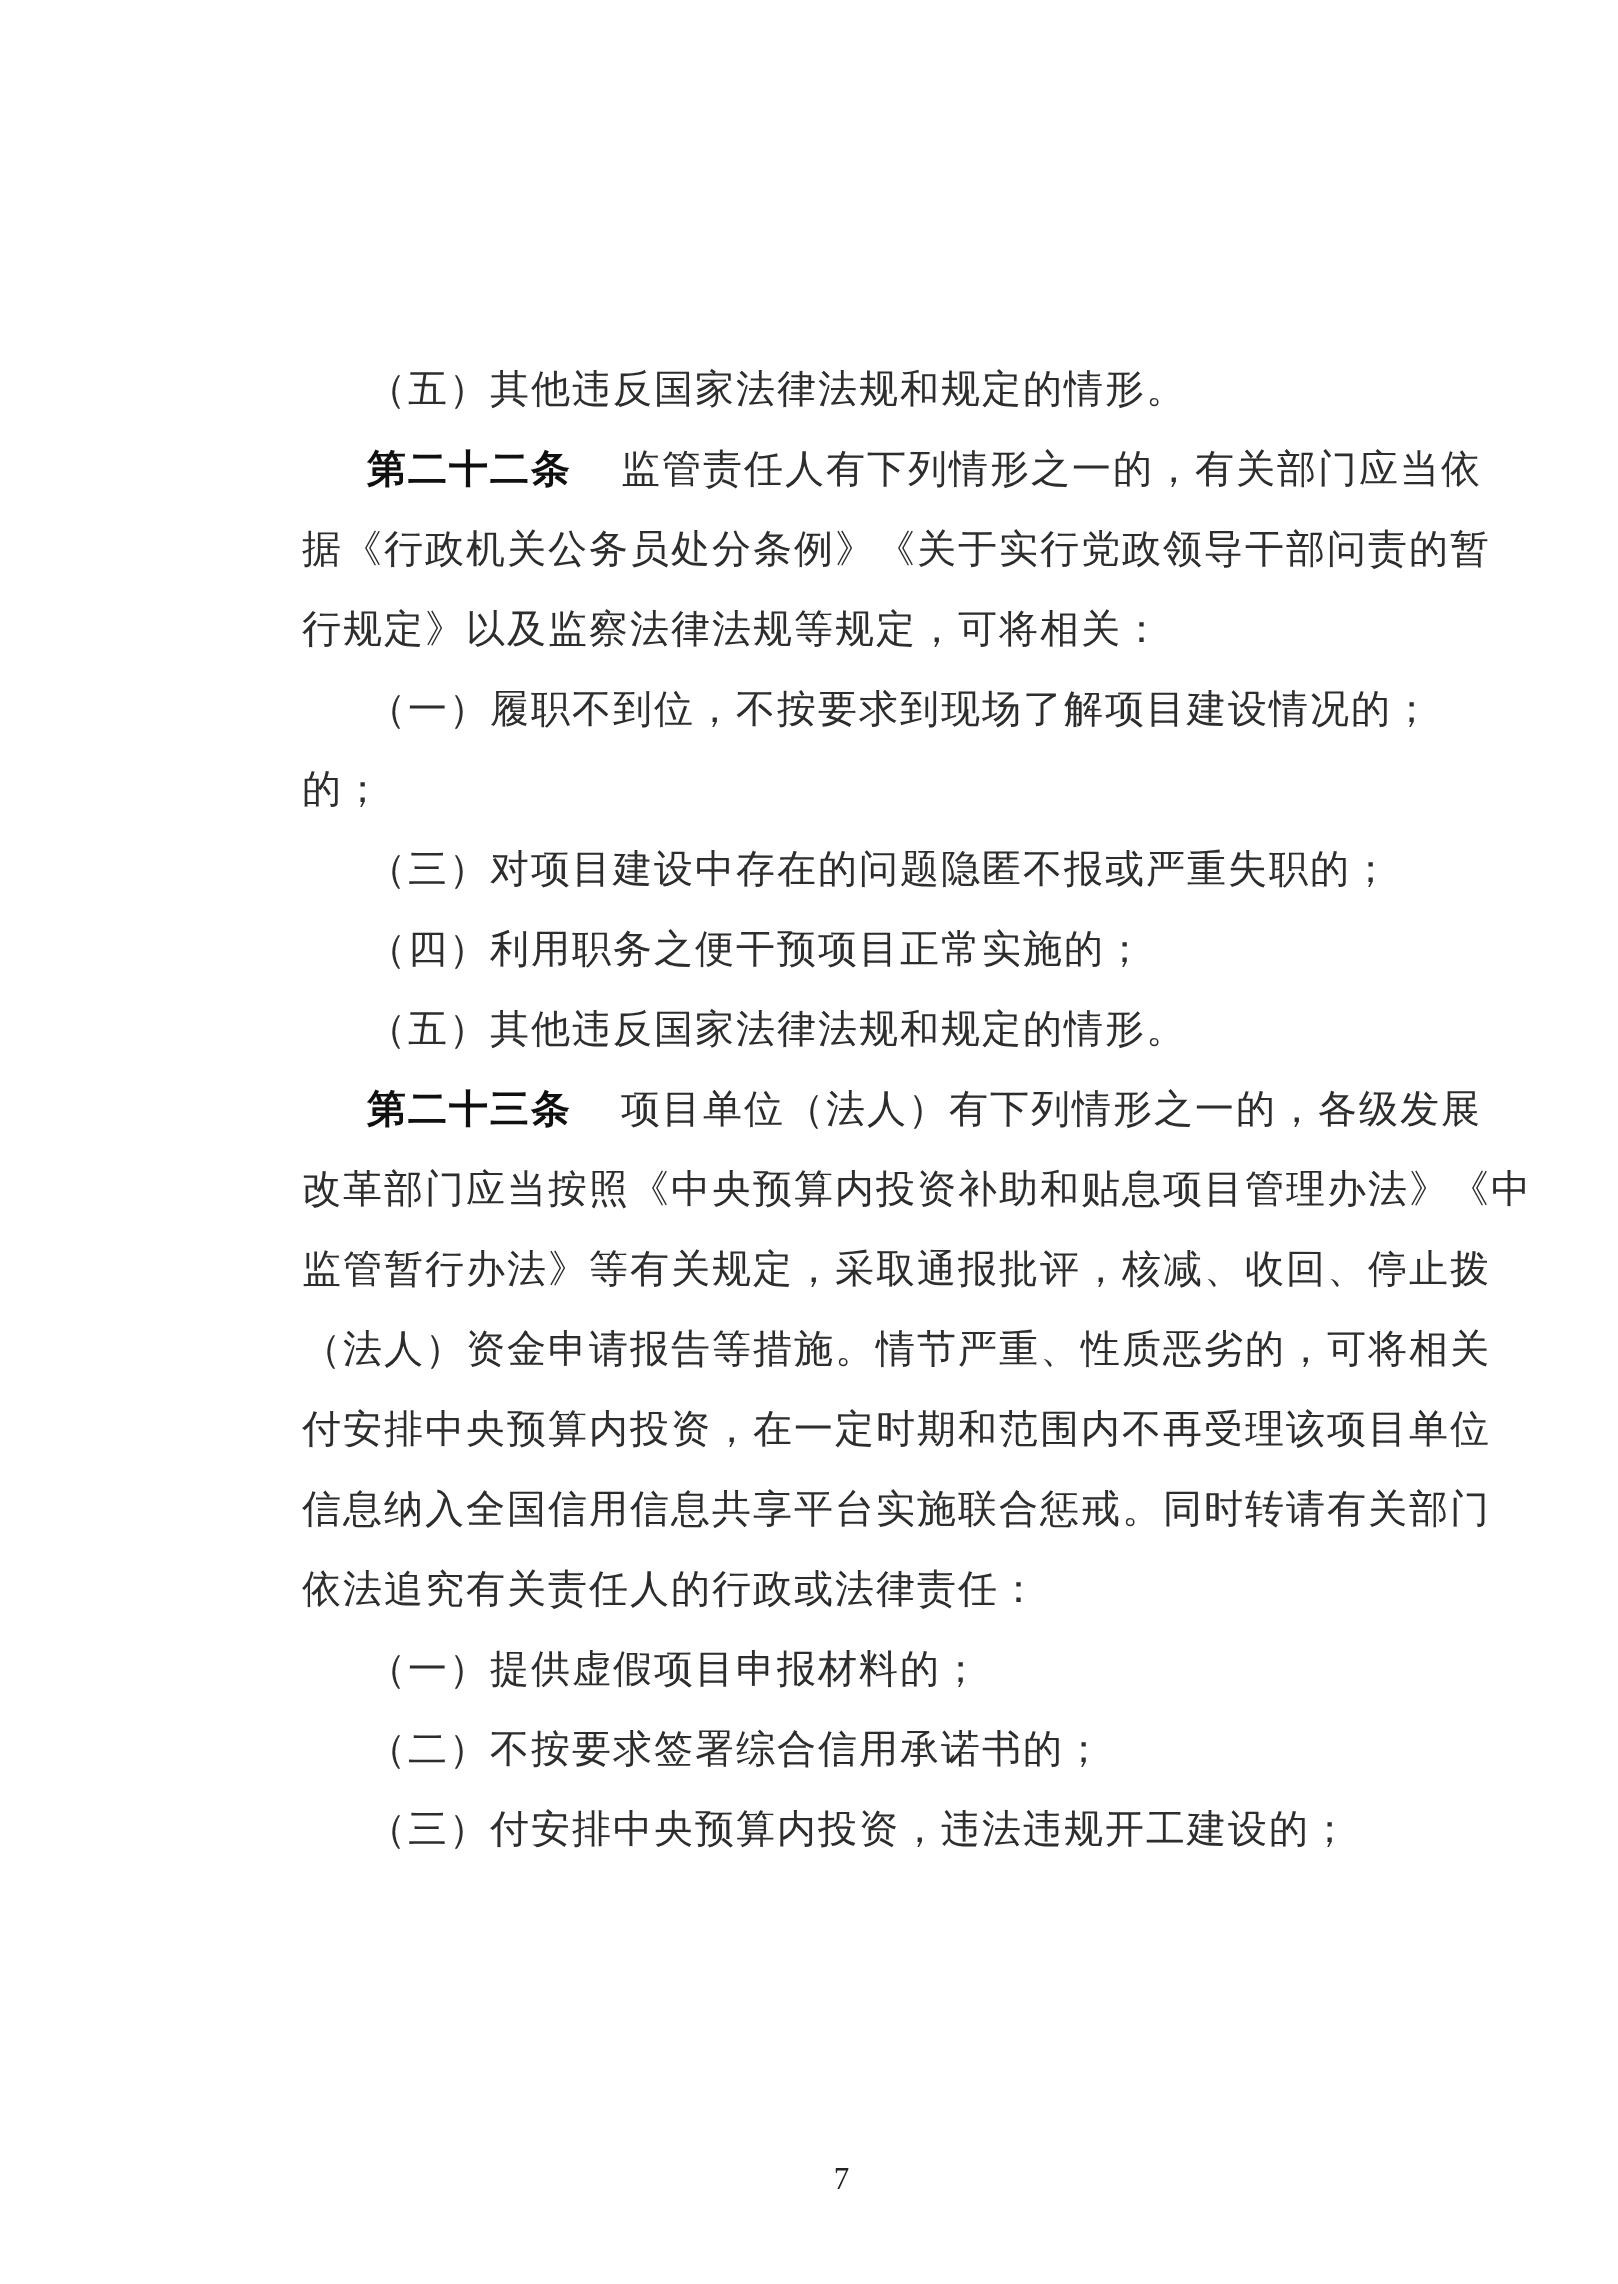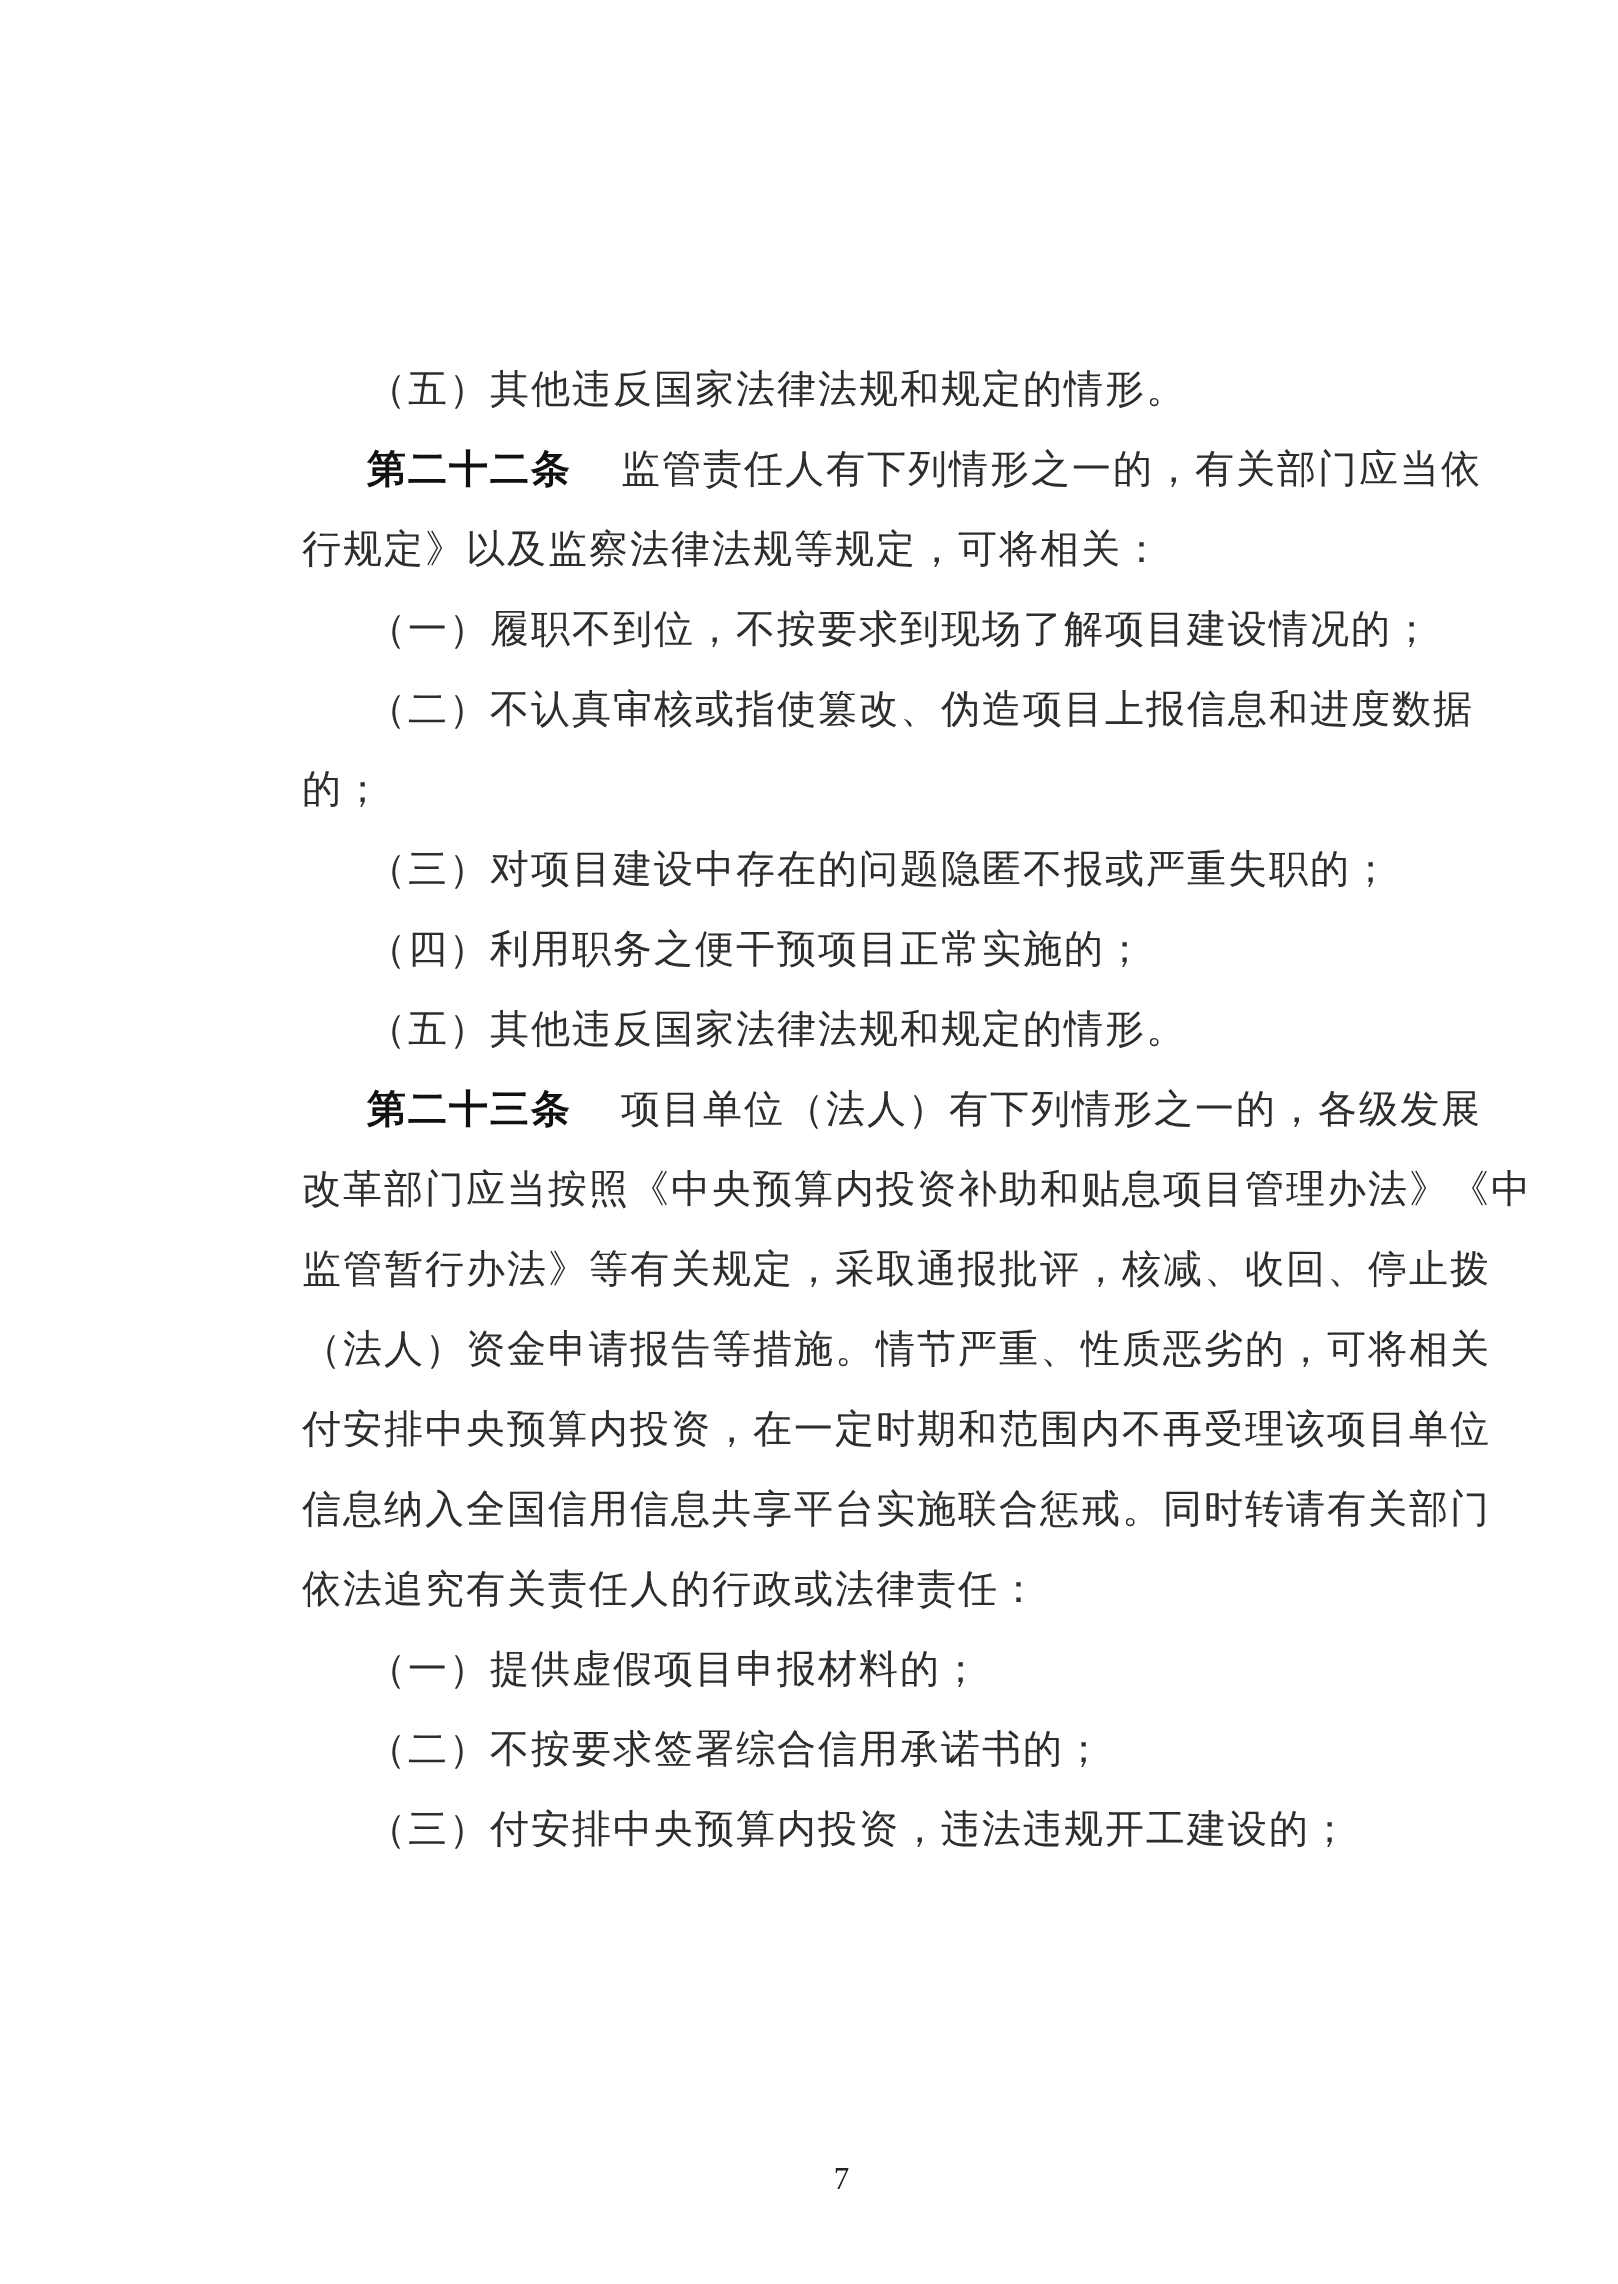--- a/index.html
+++ b/index.html
@@ -53,26 +53,26 @@
 </head>
 <body>
 
 <div class="page">
   <div class="text-block">
 
       <div class="line indent"><span>（五）其他违反国家法律法规和规定的情形。</span></div>
 
       <div class="line indent"><span class="article-num">第二十二条</span><span>监管责任人有下列情形之一的，有关部门应当依</span></div>
 
+      <div class="line"><span>据《行政机关公务员处分条例》《关于实行党政领导干部问责的暂</span></div>
 
       <div class="line"><span>行规定》以及监察法律法规等规定，可将相关：</span></div>
 
       <div class="line indent"><span>（一）履职不到位，不按要求到现场了解项目建设情况的；</span></div>
 
-      <div class="line indent"><span>（二）不认真审核或指使篡改、伪造项目上报信息和进度数据</span></div>
 
       <div class="line"><span>的；</span></div>
 
       <div class="line indent"><span>（三）对项目建设中存在的问题隐匿不报或严重失职的；</span></div>
 
       <div class="line indent"><span>（四）利用职务之便干预项目正常实施的；</span></div>
 
       <div class="line indent"><span>（五）其他违反国家法律法规和规定的情形。</span></div>
 
       <div class="line indent"><span class="article-num">第二十三条</span><span>项目单位（法人）有下列情形之一的，各级发展</span></div>

